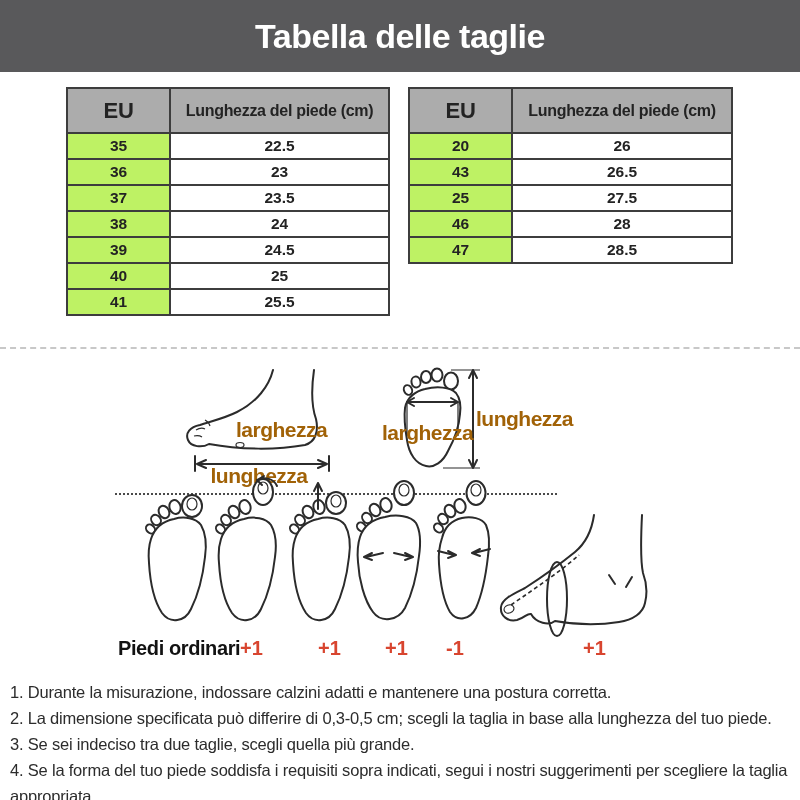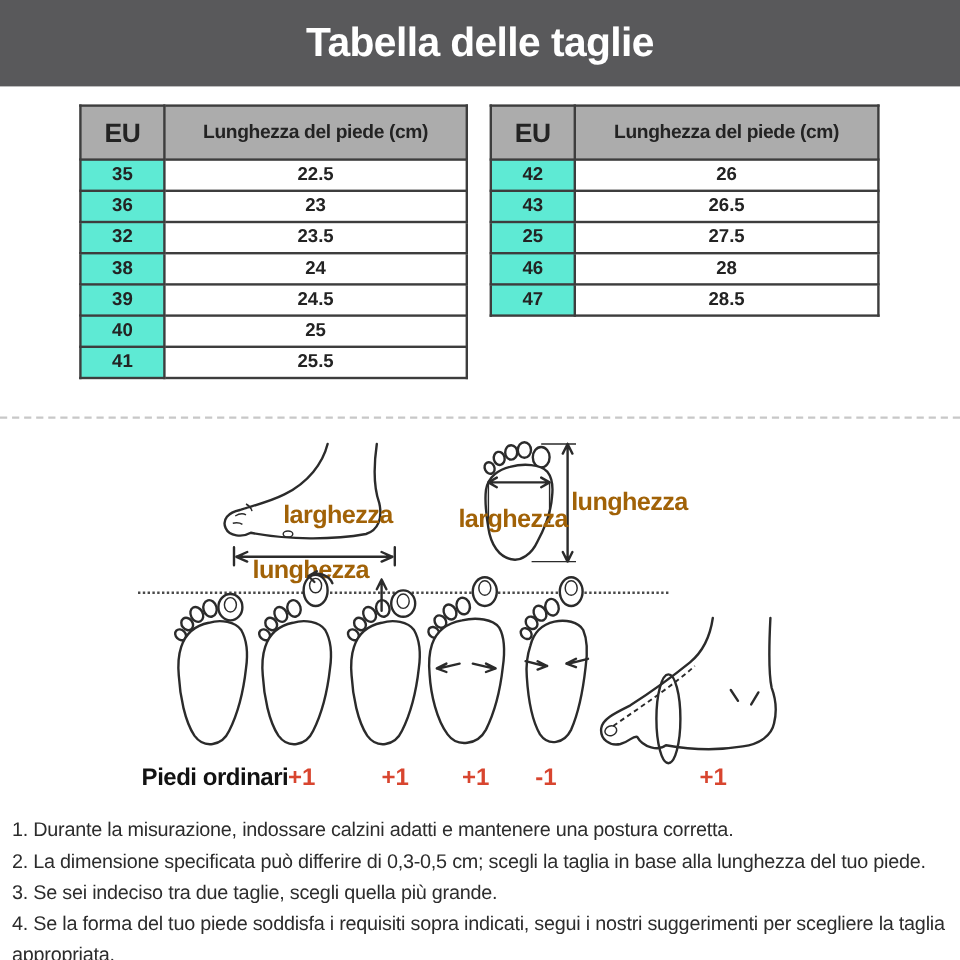--- a/index.html
+++ b/index.html
@@ -18,23 +18,23 @@
   }
   
   table.size-table { position:absolute; top:87px; border-collapse:collapse; table-layout:fixed; }
   table.size-table.left  { left:66px;  width:324px; }
   table.size-table.right { left:408px; width:325px; }
   .size-table th, .size-table td {
     border:2px solid #3d3d3d; text-align:center; vertical-align:middle;
     color:#232323; font-weight:bold;
   }
   .size-table th { background:#acacac; height:45px; font-size:16px; letter-spacing:-0.3px; }
-  .size-table th.eu-col { width:70px; font-size:22px; }
+  .size-table th.eu-col { width:103px; font-size:22px; }
   .size-table td { height:26px; font-size:15.5px; background:#ffffff; }
-  .size-table td.eu-cell { background:#5eead4; }
+  .size-table td.eu-cell { background:#bef264; }
   
   .divider-dashed {
     position:absolute; left:0; top:347px; width:800px; height:0;
     border-top:2px dashed #c8c8c8;
   }
   
   svg { position:absolute; overflow:visible; }
   .sketch { stroke:#2b2b2b; fill:#ffffff; stroke-width:2; stroke-linecap:round; stroke-linejoin:round; }
   .lines  { stroke:#2b2b2b; fill:none;    stroke-width:2; stroke-linecap:round; stroke-linejoin:round; }
   .thin   { stroke:#2b2b2b; fill:none;    stroke-width:1.2; }
@@ -82,21 +82,21 @@
     <tbody>
       <tr>
           <td class="eu-cell">35</td>
           <td>22.5</td>
         </tr>
       <tr>
           <td class="eu-cell">36</td>
           <td>23</td>
         </tr>
       <tr>
-          <td class="eu-cell">32</td>
+          <td class="eu-cell">37</td>
           <td>23.5</td>
         </tr>
       <tr>
           <td class="eu-cell">38</td>
           <td>24</td>
         </tr>
       <tr>
           <td class="eu-cell">39</td>
           <td>24.5</td>
         </tr>
@@ -113,21 +113,21 @@
 
   <table class="size-table right">
     <thead>
       <tr>
         <th class="eu-col">EU</th>
         <th>Lunghezza del piede (cm)</th>
       </tr>
     </thead>
     <tbody>
       <tr>
-          <td class="eu-cell">42</td>
+          <td class="eu-cell">20</td>
           <td>26</td>
         </tr>
       <tr>
           <td class="eu-cell">43</td>
           <td>26.5</td>
         </tr>
       <tr>
           <td class="eu-cell">25</td>
           <td>27.5</td>
         </tr>

